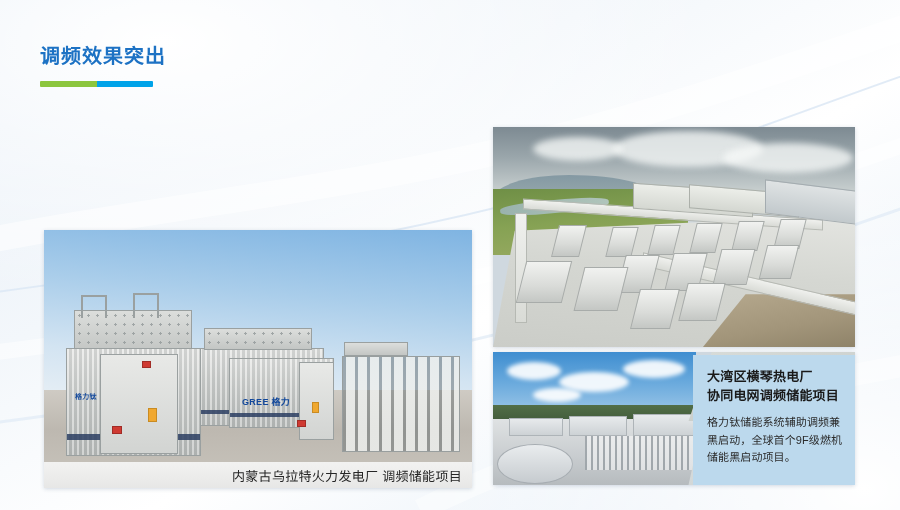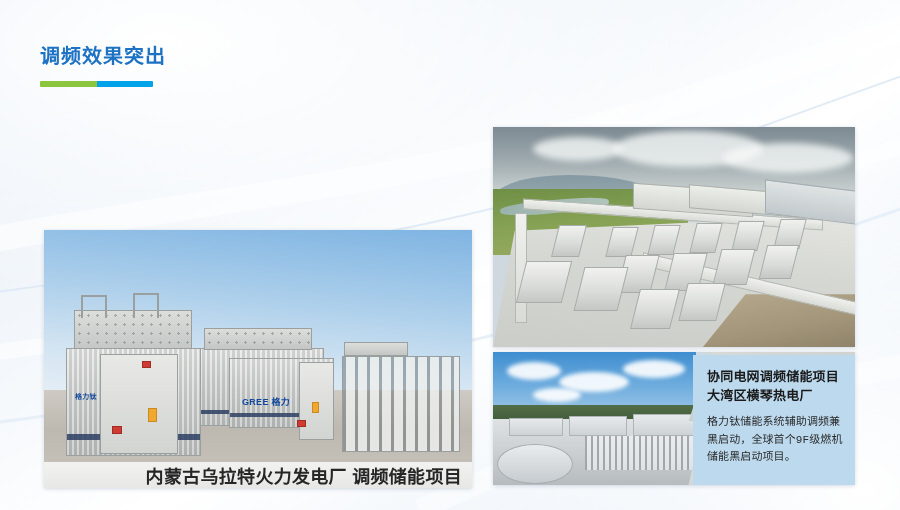--- a/index.html
+++ b/index.html
@@ -166,22 +166,22 @@
     position: absolute;
     left: 0; right: 0; bottom: 0;
     height: 26px;
     background: linear-gradient(180deg, #f2f2f1 0%, #e7e7e6 100%);
     display: flex;
     align-items: center;
     justify-content: flex-end;
     padding-right: 10px;
   }
   .caption-strip span {
-    font-size: 18px;
-    font-weight: bold;
+    font-size: 13px;
+    font-weight: normal;
     color: #262626;
     letter-spacing: .3px;
   }
 
   
   #photo-aerial { left: 493px; top: 127px; width: 362px; height: 220px; }
   .ar-sky {
     position: absolute; left: 0; top: 0; width: 100%; height: 34%;
     background: linear-gradient(180deg, #7d8a92 0%, #9aa6ab 40%, #c0c8c9 78%, #d6dcd9 100%);
   }
@@ -314,21 +314,20 @@
     color: #1a1a1a;
     line-height: 1.45;
     letter-spacing: .2px;
   }
   .panel-desc {
     margin-top: 8px;
     font-size: 11px;
     line-height: 1.62;
     color: #2b2b2b;
     letter-spacing: .1px;
-    font-family: Liberation Mono, monospace;
   }
 </style>
 </head>
 <body>
 
 <div id="slide">
 
   <svg class="swoosh-layer" viewBox="0 0 900 510" preserveAspectRatio="none">
     <path d="M -60 250 C 180 200 380 190 620 120 C 760 80 860 40 960 10" fill="none" stroke="#ffffff" stroke-width="26" opacity="0.55"></path>
     <path d="M -60 300 C 160 268 360 250 600 180 C 760 132 880 80 980 50" fill="none" stroke="#dce8f4" stroke-width="2" opacity="0.85"></path>
@@ -449,19 +448,19 @@
 
     <div class="pp-botright"></div>
     <div class="pp-whitecnt" style="left:218px; top:74px; width:42px; height:48px; transform:skewY(-8deg);"></div>
     <div class="pp-whitecnt" style="left:264px; top:80px; width:38px; height:44px; transform:skewY(-6deg);"></div>
     <div class="pp-whitecnt" style="left:306px; top:84px; width:34px; height:42px; transform:skewY(-5deg);"></div>
     <div class="pp-whitecnt" style="left:342px; top:88px; width:24px; height:40px; transform:skewY(-4deg);"></div>
   </div>
 
   <div id="info-panel">
     <div class="panel-title">
+      <div>大湾区横琴热电厂</div>
       <div>协同电网调频储能项目</div>
-      <div>大湾区横琴热电厂</div>
     </div>
     <div class="panel-desc">格力钛储能系统辅助调频兼黑启动，全球首个9F级燃机储能黑启动项目。</div>
   </div>
 
 </div>
 
 </body></html>

